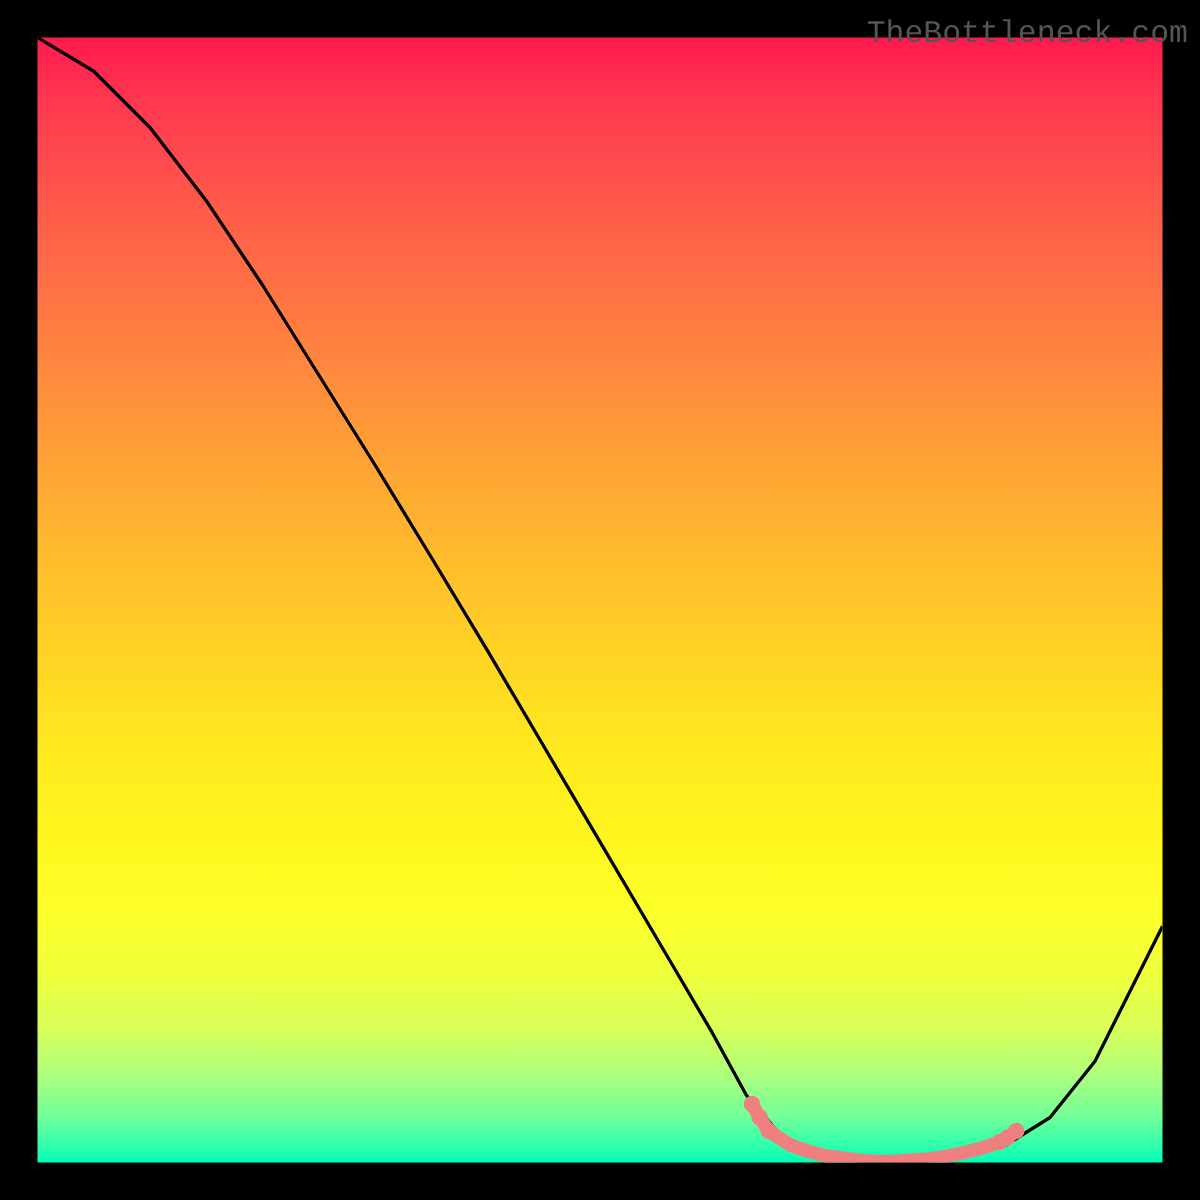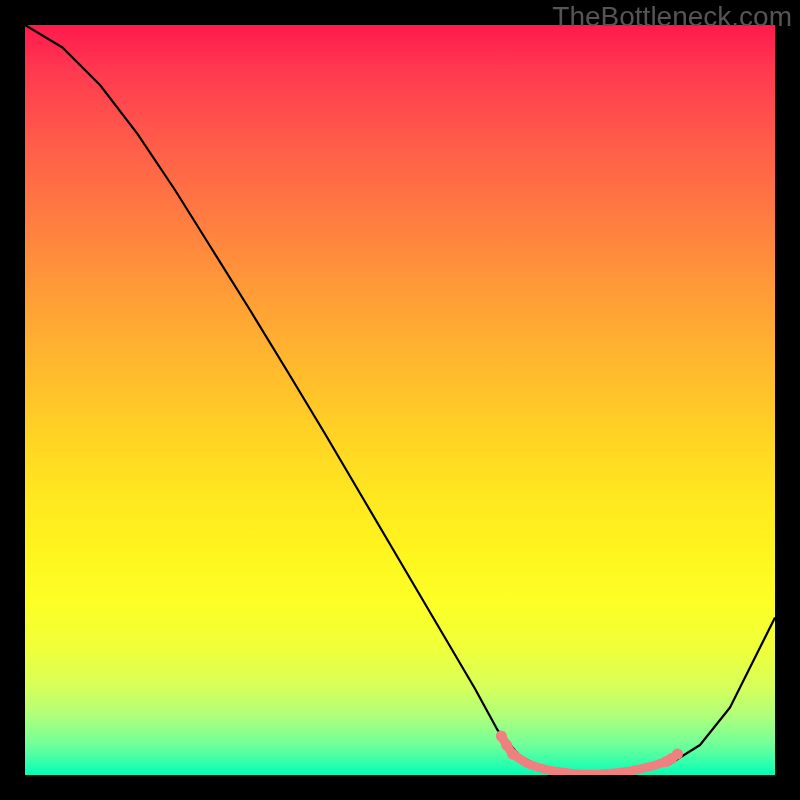--- a/index.html
+++ b/index.html
@@ -5,26 +5,27 @@
   * { margin: 0; padding: 0; box-sizing: border-box; }
   body {
     width: 800px;
     height: 800px;
     background: #000;
     position: relative;
     font-family: Arial, sans-serif;
   }
   .watermark {
     position: absolute;
-    top: 1px;
+    top: 12px;
     right: 8px;
     color: #555;
-    font-size: 28px;
+    font-size: 21px;
     font-weight: normal;
     z-index: 10;
+    font-family: Liberation Mono, monospace;
   }
   .chart-area {
     position: absolute;
     top: 25px;
     left: 25px;
     width: 750px;
     height: 750px;
   }
   .gradient-bg {
     position: absolute;

